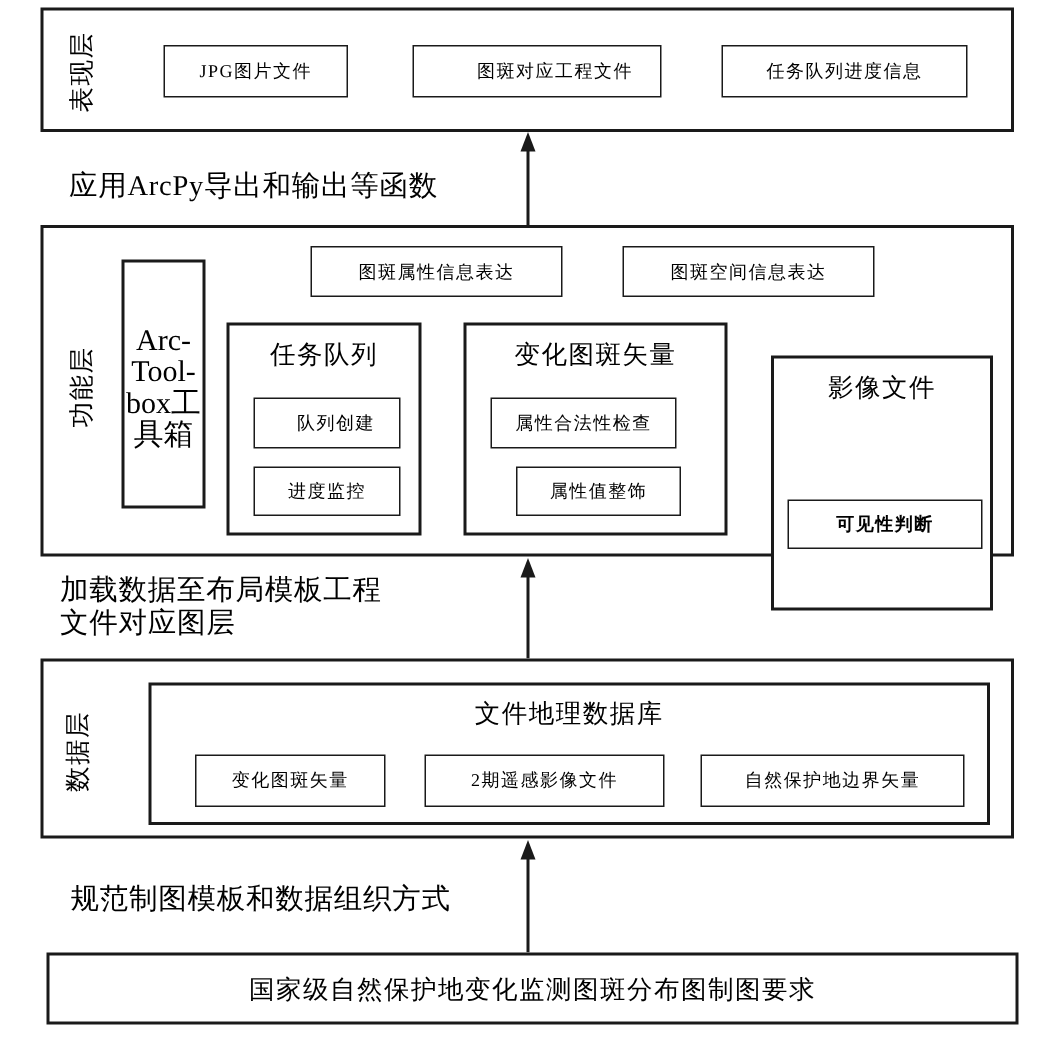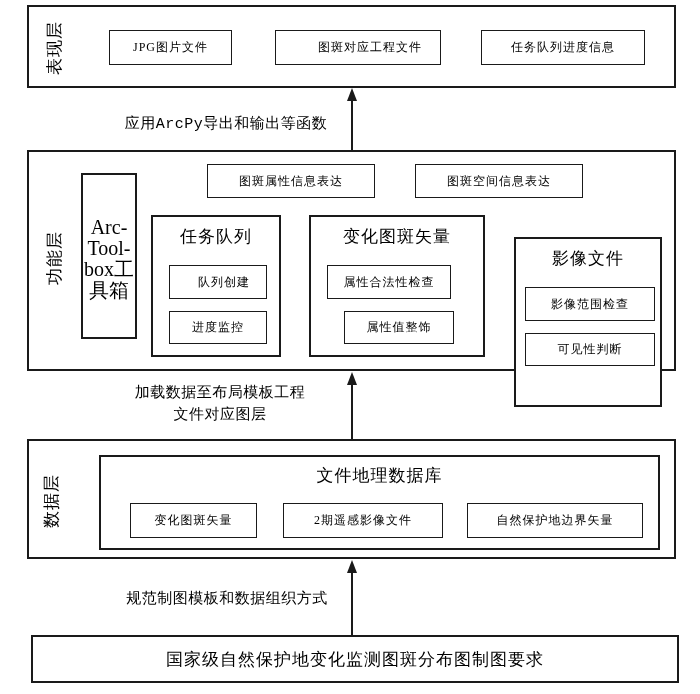--- a/index.html
+++ b/index.html
@@ -9,21 +9,21 @@
   }
   .layer-box { position:absolute; border:2px solid #1a1a1a; background:#fff; box-sizing:border-box; }
   .group-box { position:absolute; border:2px solid #1a1a1a; background:#fff; box-sizing:border-box; }
   .leaf-box  { position:absolute; border:1.5px solid #1a1a1a; background:#fff; box-sizing:border-box;
                display:flex; align-items:center; justify-content:center;
                font-size:12px; letter-spacing:1px; white-space:nowrap; }
   .group-title { position:absolute; top:10px; left:0; right:0; text-align:center;
                  font-size:17px; letter-spacing:1px; line-height:20px; }
   .v-label { position:absolute; width:80px; height:20px; line-height:20px; text-align:center;
              transform:rotate(-90deg); font-size:17px; letter-spacing:1px; }
-  .annot { position:absolute; text-align:center; font-size:15px; letter-spacing:0.5px; line-height:22px;font-family:Liberation Mono, monospace; }
+  .annot { position:absolute; text-align:left; font-size:19px; letter-spacing:0.5px; line-height:22px; }
   .arrow-line { position:absolute; width:2px; background:#1a1a1a; }
   .arrow-head { position:absolute; width:0; height:0;
                 border-left:5px solid transparent; border-right:5px solid transparent;
                 border-bottom:13px solid #1a1a1a; }
   .toolbox { display:flex; flex-direction:column; align-items:center; justify-content:center;
              font-size:20px; line-height:21px; padding-top:6px; }
   .centered-text { display:flex; align-items:center; justify-content:center;
                    font-size:17px; letter-spacing:1px; }
 </style>
 </head>
@@ -62,22 +62,21 @@
     </div>
 
     <div class="group-box" style="left:280px; top:63px; width:176px; height:142px;">
       <div class="group-title">变化图斑矢量</div>
       <div class="leaf-box" style="left:16px; top:48px; width:124px; height:34px;">属性合法性检查</div>
       <div class="leaf-box" style="left:33px; top:94px; width:110px; height:33px;">属性值整饰</div>
     </div>
 
     <div class="group-box" style="left:485px; top:63px; width:148px; height:170px;margin-top:22px;">
       <div class="group-title">影像文件</div>
-      <div class="leaf-box" style="left:9px; top:48px; width:130px; height:34px;">影像范围检查</div>
-      <div class="leaf-box" style="left:9px; top:94px; width:130px; height:33px;">可见性判断</div>
+      <div class="leaf-box" style="left:9px; top:94px; width:130px; height:33px;font-weight:bold;">可见性判断</div>
     </div>
   </div>
 
   <div class="arrow-head" style="left:347px; top:372px;"></div>
   <div class="arrow-line" style="left:351px; top:382px; height:57px;"></div>
   <div class="annot" style="left:40px; top:383px; width:360px;">
     <div>加载数据至布局模板工程</div>
     <div>文件对应图层</div>
   </div>
 

